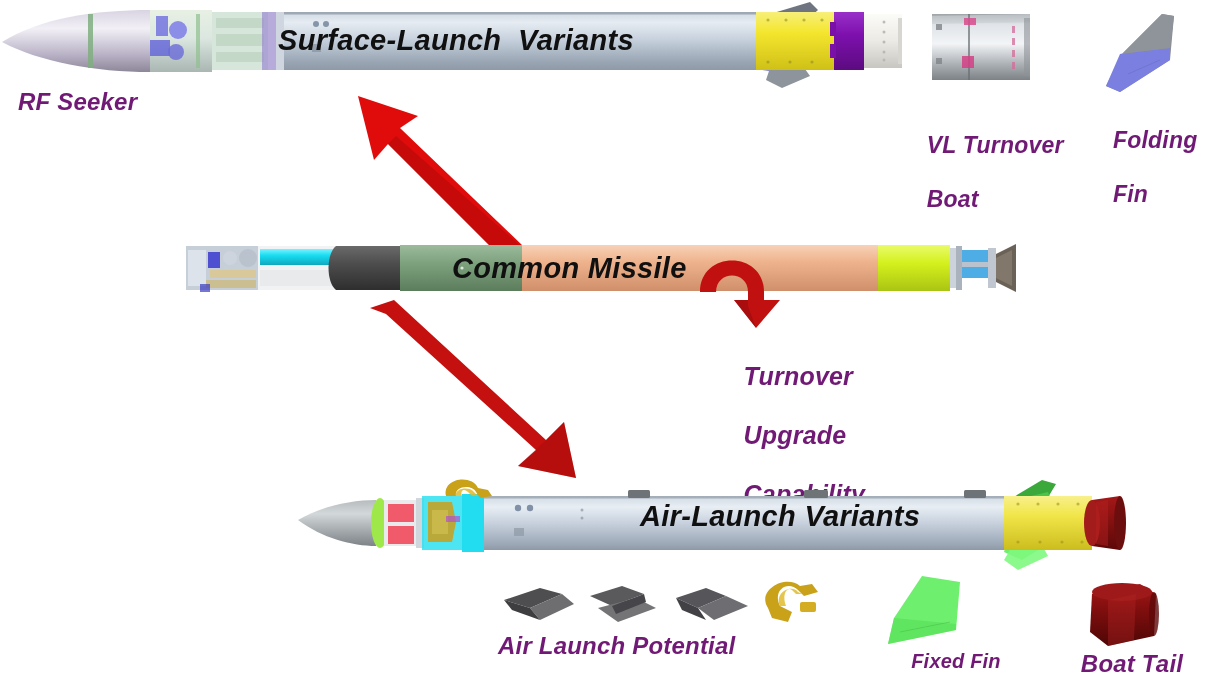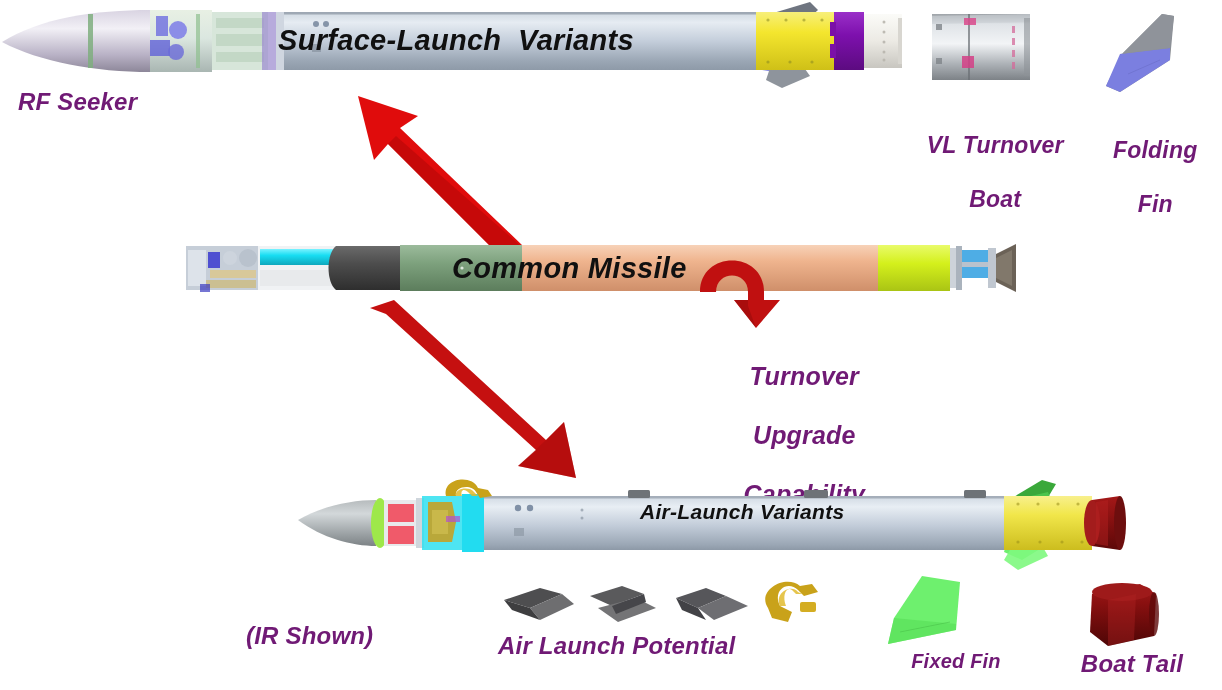--- a/index.html
+++ b/index.html
@@ -1,21 +1,21 @@
 <!DOCTYPE html>
 <html><head>
 <meta charset="utf-8">
 <style>
   html,body{margin:0;padding:0;background:#fff;}
   body{width:1222px;height:690px;position:relative;overflow:hidden;
        font-family:"Liberation Sans",sans-serif;background:#fff;}
   .stage{position:absolute;inset:0;width:1222px;height:504px;}
   .lbl{position:absolute;font-weight:bold;font-style:italic;color:#701a75;
        letter-spacing:.2px;line-height:1.18;white-space:pre;}
-  .lbl.c{text-align:center;transform:translateX(-50%);}
+  .lbl.c{text-align:left;transform:translateX(-50%);}
   .title{position:absolute;font-weight:bold;font-style:italic;color:#101010;
          white-space:pre;letter-spacing:.3px;}
   svg{display:block;overflow:visible;}
   .svgwrap{position:absolute;}
 </style>
 </head>
 <body>
 
 <div class="stage">
 
@@ -150,21 +150,21 @@
 
   <div class="svgwrap" style="left:1098px;top:8px;">
     <svg width="90" height="92" viewBox="0 0 90 92">
       <path d="M24 46 L 64 6 L 76 8 L 72 52 L 22 84 L 8 78 Z" fill="#8b8f96"></path>
       <path d="M22 46 L 72 40 L 72 52 L 22 84 L 8 78 Z" fill="#7b7fe0"></path>
       <path d="M24 46 L 64 6 L 76 8 L 72 40 L 22 46 Z" fill="#8f939a"></path>
       <line x1="30" y1="66" x2="62" y2="52" stroke="#6a6ec8" stroke-width="1" opacity=".6"></line>
     </svg>
   </div>
 
-  <div class="lbl c" style="left:1142px;top:110px;font-size:23px;">
+  <div class="lbl c" style="left:1142px;top:100px;font-size:23px;">
     <span>Folding</span><br>
     <span>Fin</span>
   </div>
 
   <div class="svgwrap" style="left:352px;top:82px;">
     <svg width="210" height="200" viewBox="0 0 210 200">
       <path d="M6 14 L 66 34 L 48 46 L 196 188 L 174 200 L 36 62 L 22 78 Z" fill="#e00c0c"></path>
       <path d="M196 188 L 174 200 L 36 62 L 44 54 Z" fill="#b00808" opacity=".55"></path>
     </svg>
   </div>
@@ -333,23 +333,22 @@
           <circle cx="786" cy="62" r="1.6"></circle>
       </g>
 
       <path d="M796 20 L 824 16 L 824 70 L 796 66 Z" fill="url(#bred)"></path>
       <ellipse cx="796" cy="43" rx="8" ry="23" fill="#a31c1c"></ellipse>
       <ellipse cx="824" cy="43" rx="6" ry="27" fill="#6d0e0e"></ellipse>
       <path d="M800 22 L 812 20 L 812 66 L 800 64 Z" fill="#b82222" opacity=".45"></path>
     </svg>
   </div>
 
-  <div class="title" style="left:640px;top:500px;font-size:21px;">Air-Launch Variants</div>
-
-  <div class="lbl" style="left:246px;top:622px;font-size:24px;">(IR Shown)</div>
+  <div class="title" style="left:640px;top:500px;font-size:29px;">Air-Launch Variants</div>
+
 
   <div class="svgwrap" style="left:500px;top:578px;">
     <svg width="320" height="58" viewBox="0 0 320 58">
       <g>
         <path d="M4 22 L 40 10 L 62 16 L 30 30 Z" fill="#4e4e50"></path>
         <path d="M30 30 L 62 16 L 74 26 L 40 42 Z" fill="#6e6e70"></path>
         <path d="M4 22 L 30 30 L 40 42 L 12 32 Z" fill="#3e3e40"></path>
       </g>
       <g>
         <path d="M90 18 L 122 8 L 144 16 L 112 28 Z" fill="#5a5a5c"></path>

